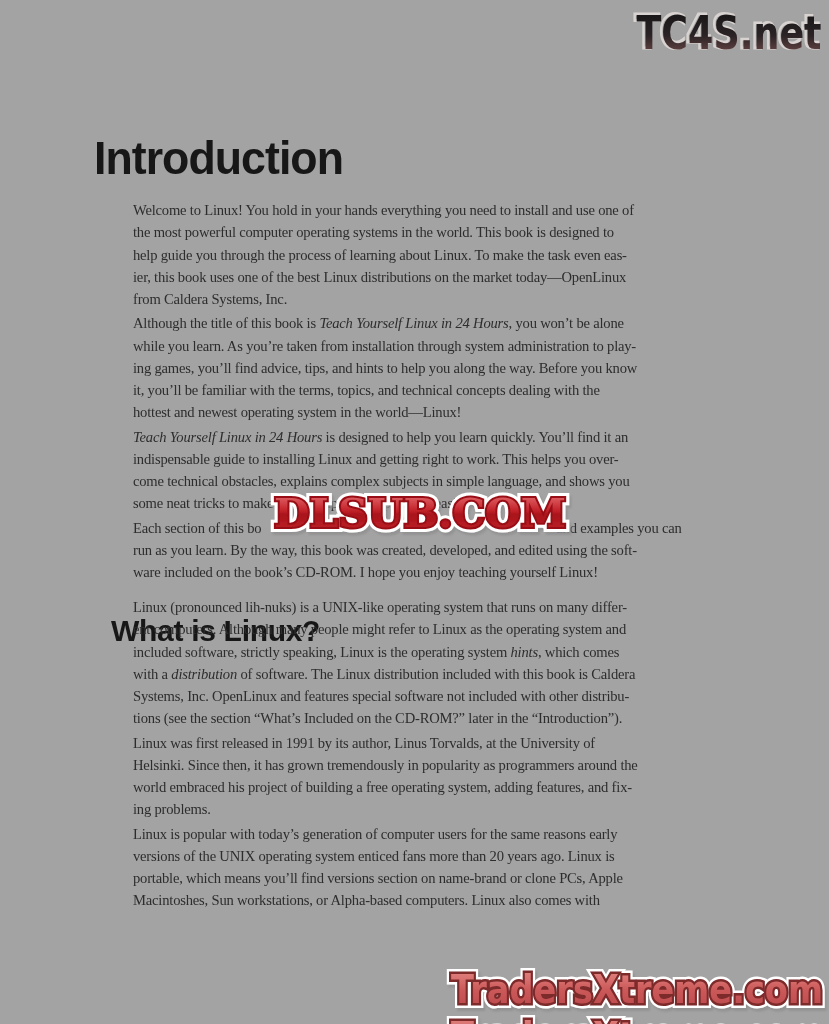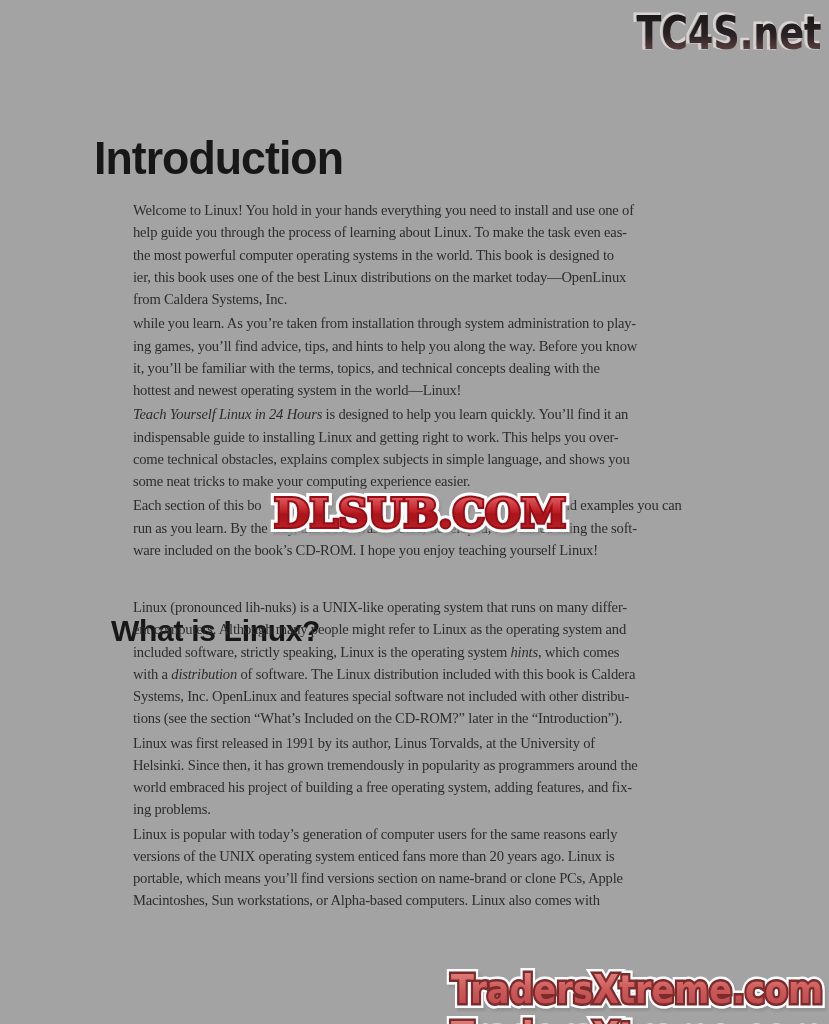--- a/index.html
+++ b/index.html
@@ -55,26 +55,27 @@
       <text x="97" y="44" text-anchor="middle" font-family="DejaVu Sans, sans-serif" font-size="46" textLength="185" lengthAdjust="spacingAndGlyphs" fill="none" stroke-width="3" transform="translate(-2,-1)" stroke="#d8d3d1">TC4S.net</text>
       <text x="97" y="44" text-anchor="middle" font-family="DejaVu Sans, sans-serif" font-size="46" textLength="185" lengthAdjust="spacingAndGlyphs" fill="url(#g-tc4s)">TC4S.net</text>
     </svg>
   </div>
 
   <h1 class="title">Introduction</h1>
 
   <div class="paras g1">
       <div class="para">
         <div class="line"><span>Welcome to Linux! You hold in your hands everything you need to install and use one of</span></div>
+        <div class="line"><span>the most powerful computer operating systems in the world. This book is designed to</span></div>
         <div class="line"><span>help guide you through the process of learning about Linux. To make the task even eas-</span></div>
-        <div class="line"><span>the most powerful computer operating systems in the world. This book is designed to</span></div>
         <div class="line"><span>ier, this book uses one of the best Linux distributions on the market today—OpenLinux</span></div>
         <div class="line"><span>from Caldera Systems, Inc.</span></div>
       </div>
       <div class="para">
+        <div class="line"><span>Although the title of this book is </span><em>Teach Yourself Linux in 24 Hours</em><span>, you won’t be alone</span></div>
         <div class="line"><span>while you learn. As you’re taken from installation through system administration to play-</span></div>
         <div class="line"><span>ing games, you’ll find advice, tips, and hints to help you along the way. Before you know</span></div>
         <div class="line"><span>it, you’ll be familiar with the terms, topics, and technical concepts dealing with the</span></div>
         <div class="line"><span>hottest and newest operating system in the world—Linux!</span></div>
       </div>
       <div class="para">
         <div class="line"><em>Teach Yourself Linux in 24 Hours</em><span> is designed to help you learn quickly. You’ll find it an</span></div>
         <div class="line"><span>indispensable guide to installing Linux and getting right to work. This helps you over-</span></div>
         <div class="line"><span>come technical obstacles, explains complex subjects in simple language, and shows you</span></div>
         <div class="line"><span>some neat tricks to make your computing experience easier.</span></div>

